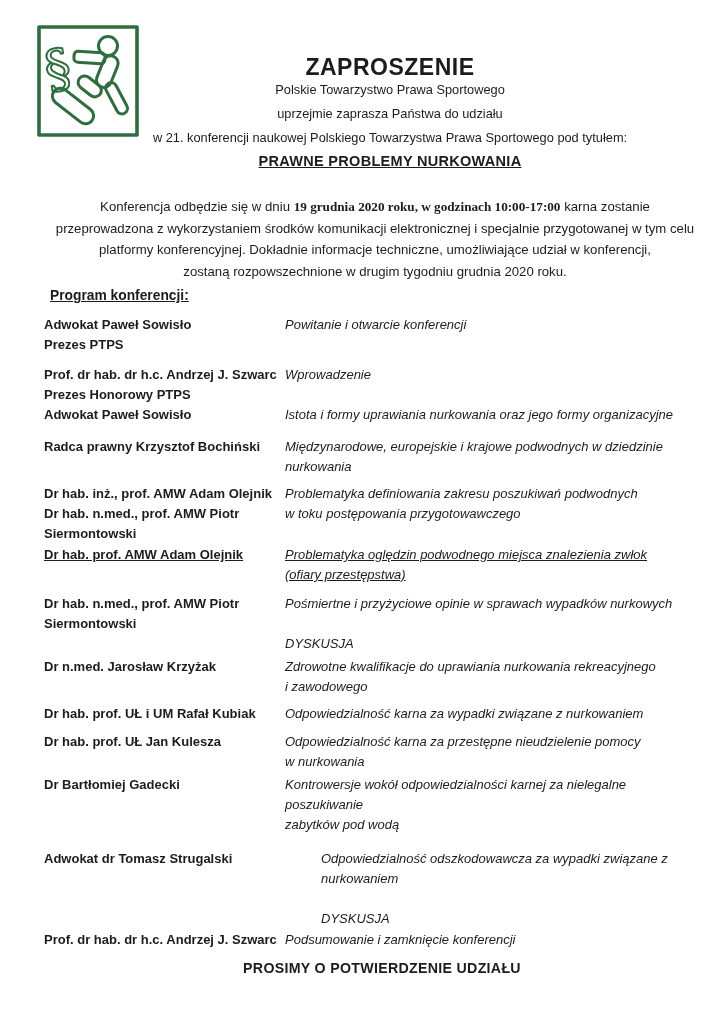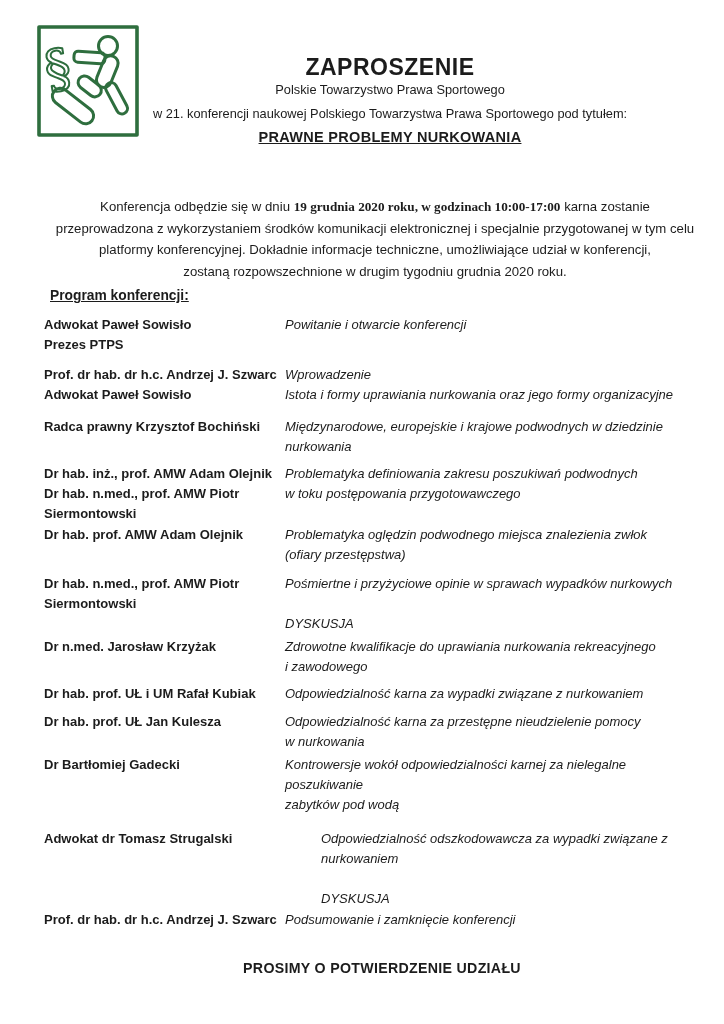--- a/index.html
+++ b/index.html
@@ -26,21 +26,21 @@
   .program{position:absolute;left:44px;right:28px;top:288px;}
   .program-heading{font-size:13.8px;font-weight:bold;text-decoration:underline;line-height:16px;margin:0 0 11px 6px;}
   .program-row{display:grid;grid-template-columns:241px 1fr;font-size:13px;line-height:20px;}
   .speaker-cell{font-weight:bold;padding-right:8px;}
   .topic-cell{font-style:italic;}
   .program-row:nth-child(1){margin-bottom:10px;}
   .program-row:nth-child(2){margin-bottom:0px;}
   .program-row:nth-child(3){margin-bottom:12px;}
   .program-row:nth-child(4){margin-bottom:7px;}
   .program-row:nth-child(5){margin-bottom:1px;}
-  .program-row:nth-child(6){margin-bottom:9px;}
+  .program-row:nth-child(6){margin-bottom:9px;text-decoration:underline;}
   .program-row:nth-child(7){margin-bottom:3px;}
   .program-row:nth-child(8){margin-bottom:7px;}
   .program-row:nth-child(9){margin-bottom:8px;}
   .program-row:nth-child(10){margin-bottom:3px;}
   .program-row:nth-child(11){margin-bottom:14px;}
   .program-row:nth-child(12){margin-bottom:1px;gap:36px;}
   
   .footer{position:absolute;left:40px;right:0;top:960px;text-align:center;
           font-size:14.2px;font-weight:bold;letter-spacing:.3px;}
 </style>
@@ -60,20 +60,21 @@
         <rect x="74" y="56" width="11" height="34" rx="5.5" stroke-width="3" transform="rotate(-28 80 73)"></rect>
         <rect x="40" y="55" width="26" height="13" rx="6.5" stroke-width="3" transform="rotate(38 53 61)"></rect>
         <rect x="12" y="73" width="48" height="16" rx="8" stroke-width="3" transform="rotate(38 36 81)"></rect>
       </g>
     </svg>
   </div>
 
   <div class="header">
     <div class="doc-title">ZAPROSZENIE</div>
     <div class="header-sub">Polskie Towarzystwo Prawa Sportowego</div>
+    <div class="header-sub">uprzejmie zaprasza Państwa do udziału</div>
     <div class="header-sub">w 21. konferencji naukowej Polskiego Towarzystwa Prawa Sportowego pod tytułem:</div>
     <div class="conf-title">PRAWNE PROBLEMY NURKOWANIA</div>
   </div>
 
   <div class="intro">
     <div><span>Konferencja odbędzie się w dniu </span><b>19 grudnia 2020 roku, w godzinach 10:00-17:00</b><span> karna zostanie</span></div>
     <div>przeprowadzona z wykorzystaniem środków komunikacji elektronicznej i specjalnie przygotowanej w tym celu</div>
     <div>platformy konferencyjnej. Dokładnie informacje techniczne, umożliwiające udział w konferencji,</div>
     <div>zostaną rozpowszechnione w drugim tygodniu grudnia 2020 roku.</div>
   </div>
@@ -86,20 +87,21 @@
             <div>Adwokat Paweł Sowisło</div>
             <div>Prezes PTPS</div>
           </div>
           <div class="topic-cell">
             <div>Powitanie i otwarcie konferencji</div>
           </div>
         </div>
         <div class="program-row">
           <div class="speaker-cell">
             <div>Prof. dr hab. dr h.c. Andrzej J. Szwarc</div>
+            <div>Prezes Honorowy PTPS</div>
           </div>
           <div class="topic-cell">
             <div>Wprowadzenie</div>
           </div>
         </div>
         <div class="program-row">
           <div class="speaker-cell">
             <div>Adwokat Paweł Sowisło</div>
           </div>
           <div class="topic-cell">

